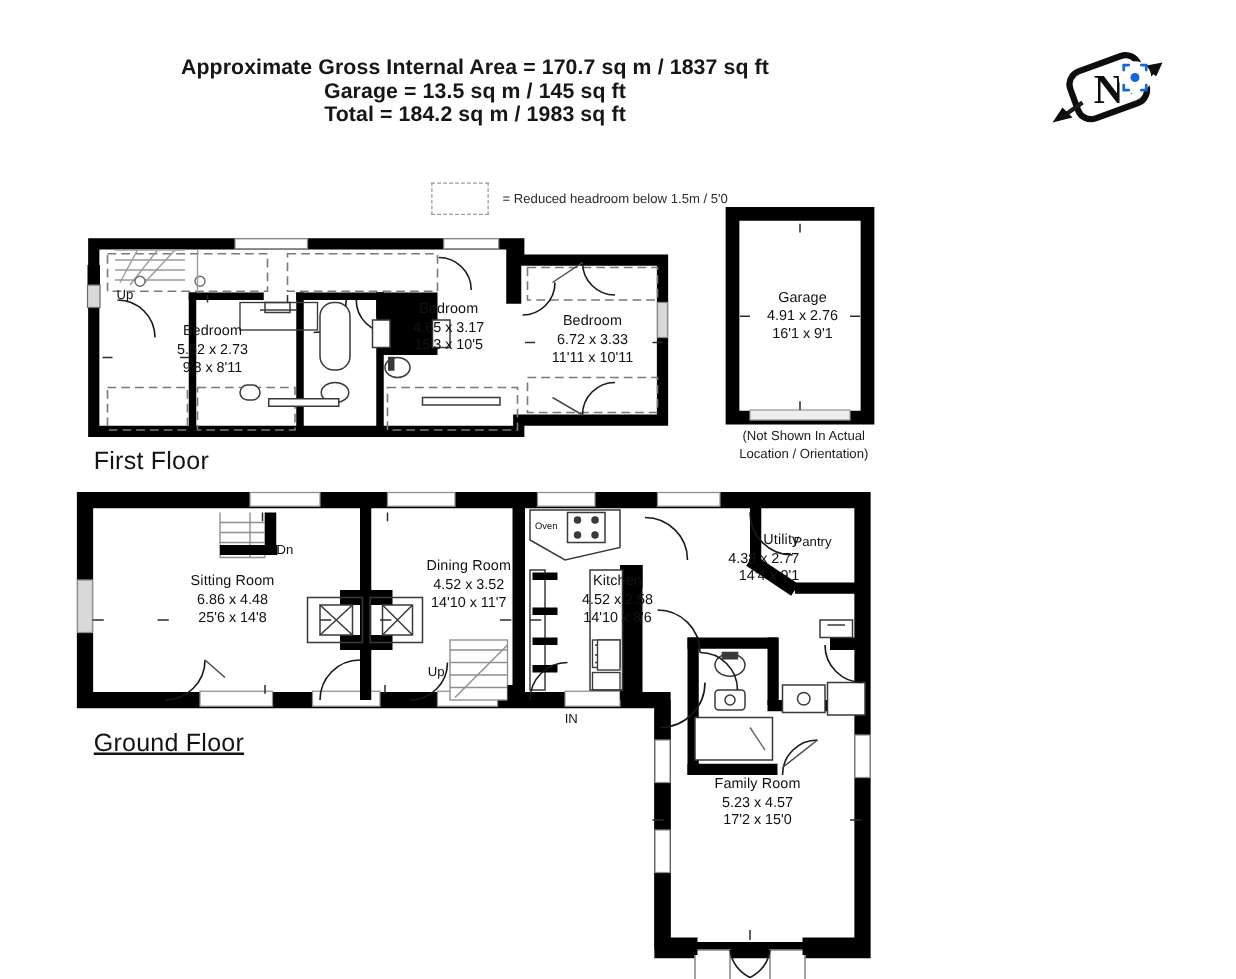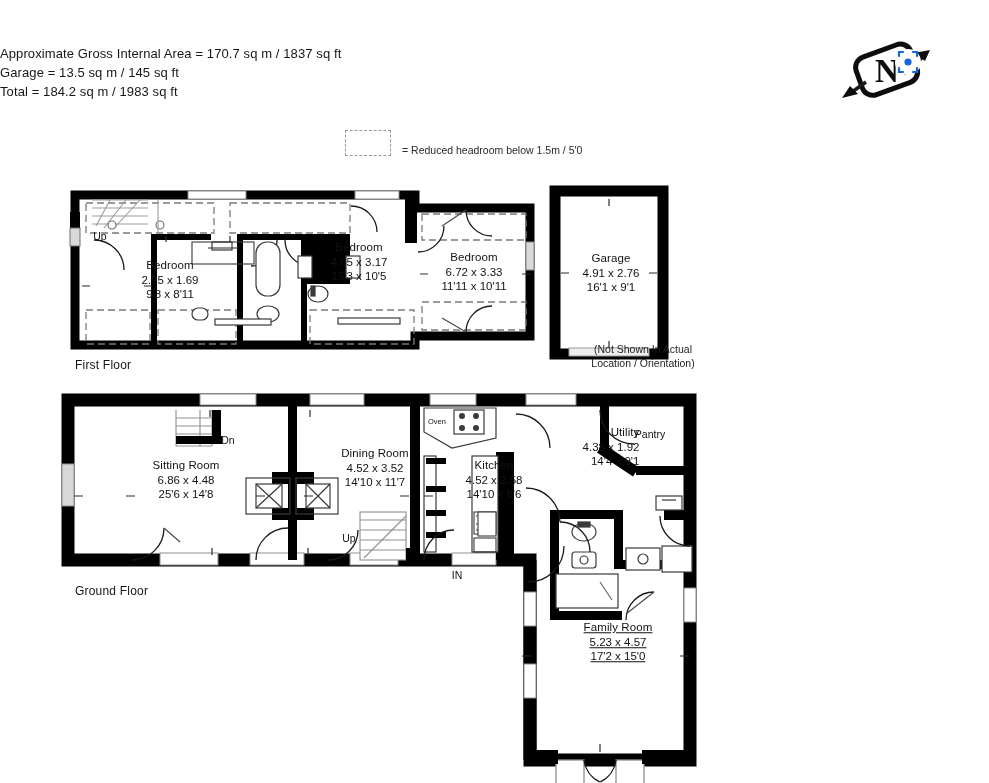--- a/index.html
+++ b/index.html
@@ -10,58 +10,59 @@
     font-family:"Liberation Sans", sans-serif;
     color:#1b1b1b;
     position:relative;
     overflow:hidden;
   }
   #page { position:absolute; inset:0; }
 
   
   .header {
     position:absolute; left:0; top:44px; width:760px;
-    text-align:left;
-    font-size:13px; line-height:19px; letter-spacing:.1px;
+    text-align:center;
+    font-size:17px; line-height:19px; letter-spacing:.1px;
     color:#161616;
+    font-weight:bold;
   }
   .header div { white-space:nowrap; }
 
   
   .compass { position:absolute; left:826px; top:34px; width:120px; height:74px; }
 
   
-  .legend { position:absolute; left:345px; top:130px; display:flex; align-items:flex-end; }
+  .legend { position:absolute; left:345px; top:146px; display:flex; align-items:center; }
   .legend-swatch {
     width:46px; height:26px;
     border:1px dashed #9a9a9a;
     background:#fff;
   }
   .legend-text {
     margin-left:11px;
     font-size:10.5px; color:#2a2a2a; white-space:nowrap;
   }
 
   
   .floor-caption {
     position:absolute;
-    font-size:12px; color:#141414; letter-spacing:.2px;
+    font-size:20px; color:#141414; letter-spacing:.2px;
   }
   #first-floor-caption  { left:75px; top:358px; }
-  #ground-floor-caption { left:75px; top:584px; }
+  #ground-floor-caption { left:75px; top:584px;text-decoration:underline; }
 
   .garage-note {
     position:absolute; left:575px; top:342px; width:136px;
     text-align:center; font-size:10.5px; line-height:14px; color:#1d1d1d;
   }
 
   
   .plan { position:absolute; }
   #first-floor-plan  { left:70px;  top:190px; width:465px; height:160px; }
-  #garage-plan       { left:549px; top:165px; width:125px; height:180px;margin-top:20px; }
+  #garage-plan       { left:580px; top:165px; width:125px; height:180px; }
   #ground-floor-plan { left:60px;  top:392px; width:650px; height:390px; }
 
   .plan svg { display:block; overflow:visible; }
 
   
   .room-label {
     position:absolute;
     text-align:center;
     font-size:11.5px;
     line-height:14.5px;
@@ -201,21 +202,21 @@
 
       <g stroke="#2c2c2c" stroke-width="1.2">
         <path d="M12 96 h8 M74 96 h8"></path>
         <path d="M350 84 h8 M452 84 h8"></path>
         <path d="M96 46 v6 M160 46 v6"></path>
       </g>
     </svg>
 
     <div class="room-label" style="left:100px; top:90px;">
       <div class="rl-name">Bedroom</div>
-      <div>2.95 x 1.69</div>
+      <div>5.52 x 2.73</div>
       <div>9'8 x 8'11</div>
     </div>
 
     <div class="room-label" style="left:289px; top:72px;">
       <div class="rl-name">Bedroom</div>
       <div>4.65 x 3.17</div>
       <div>15'3 x 10'5</div>
     </div>
 
     <div class="room-label" style="left:404px; top:82px;">
@@ -425,25 +426,25 @@
     </div>
 
     <div class="room-label" style="left:414px; top:88px;margin-left:20px;">
       <div class="rl-name">Kitchen</div>
       <div>4.52 x 2.58</div>
       <div>14'10 x 8'6</div>
     </div>
 
     <div class="room-label" style="left:551px; top:55px;text-align:right;">
       <div class="rl-name">Utility</div>
-      <div>4.38 x 1.92</div>
+      <div>4.38 x 2.77</div>
       <div>14'4 x 9'1</div>
     </div>
 
-    <div class="room-label" style="left:558px; top:250px;text-decoration:underline;">
+    <div class="room-label" style="left:546px; top:250px;">
       <div class="rl-name">Family Room</div>
       <div>5.23 x 4.57</div>
       <div>17'2 x 15'0</div>
     </div>
 
     <div class="tag" style="left:590px; top:42px;">Pantry</div>
     <div class="tag tiny" style="left:377px; top:29px;">Oven</div>
     <div class="tag" style="left:168px; top:48px;">Dn</div>
     <div class="tag" style="left:289px; top:146px;">Up</div>
     <div class="tag" style="left:390px; top:183px;padding-left:14px;">IN</div>

